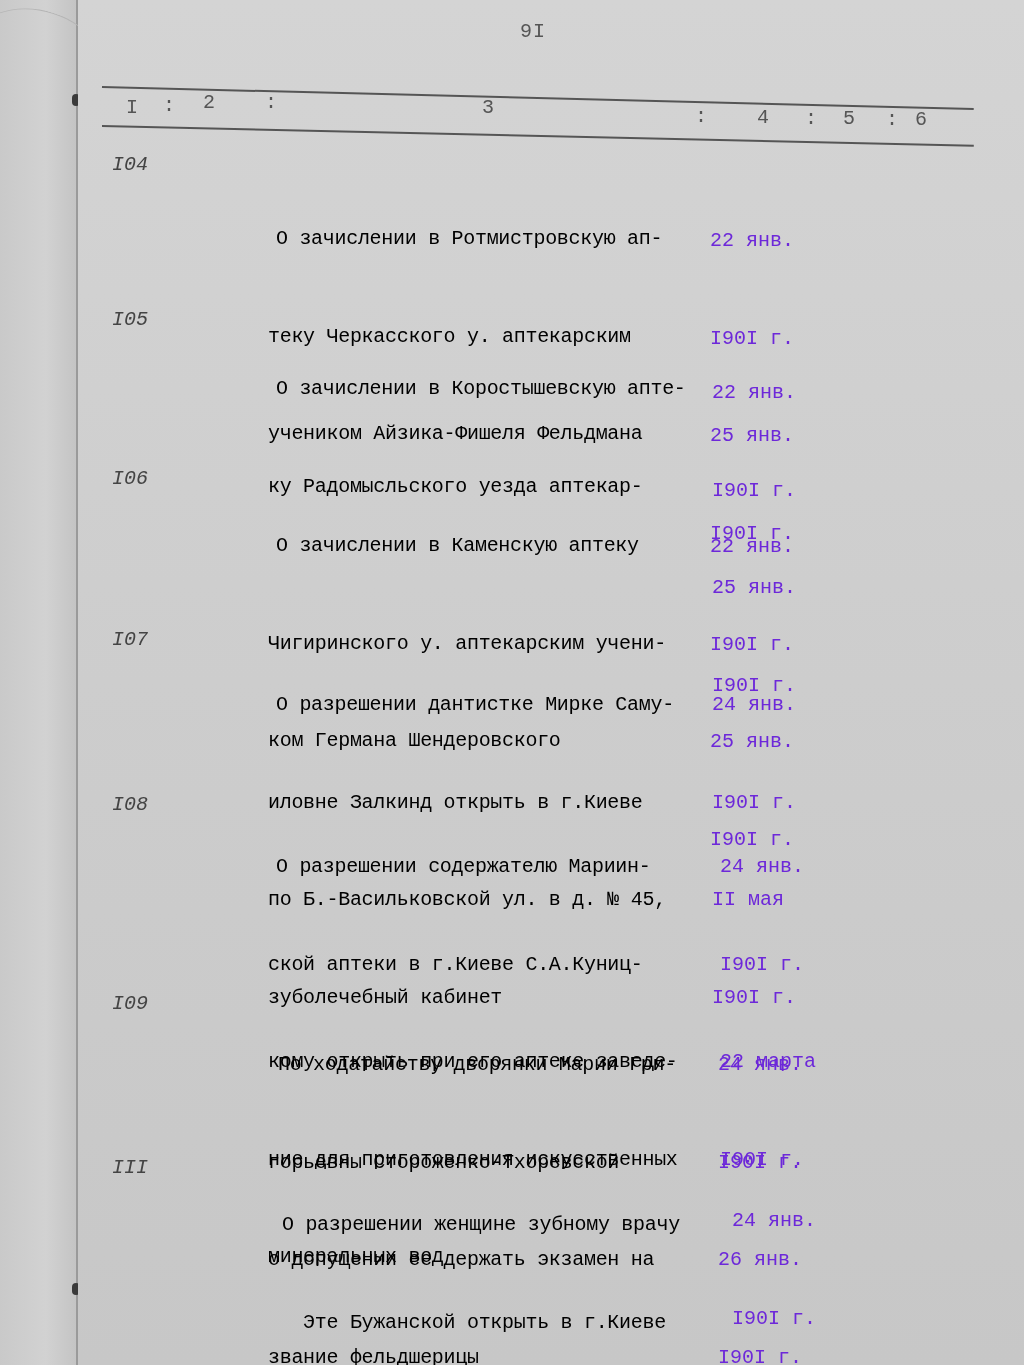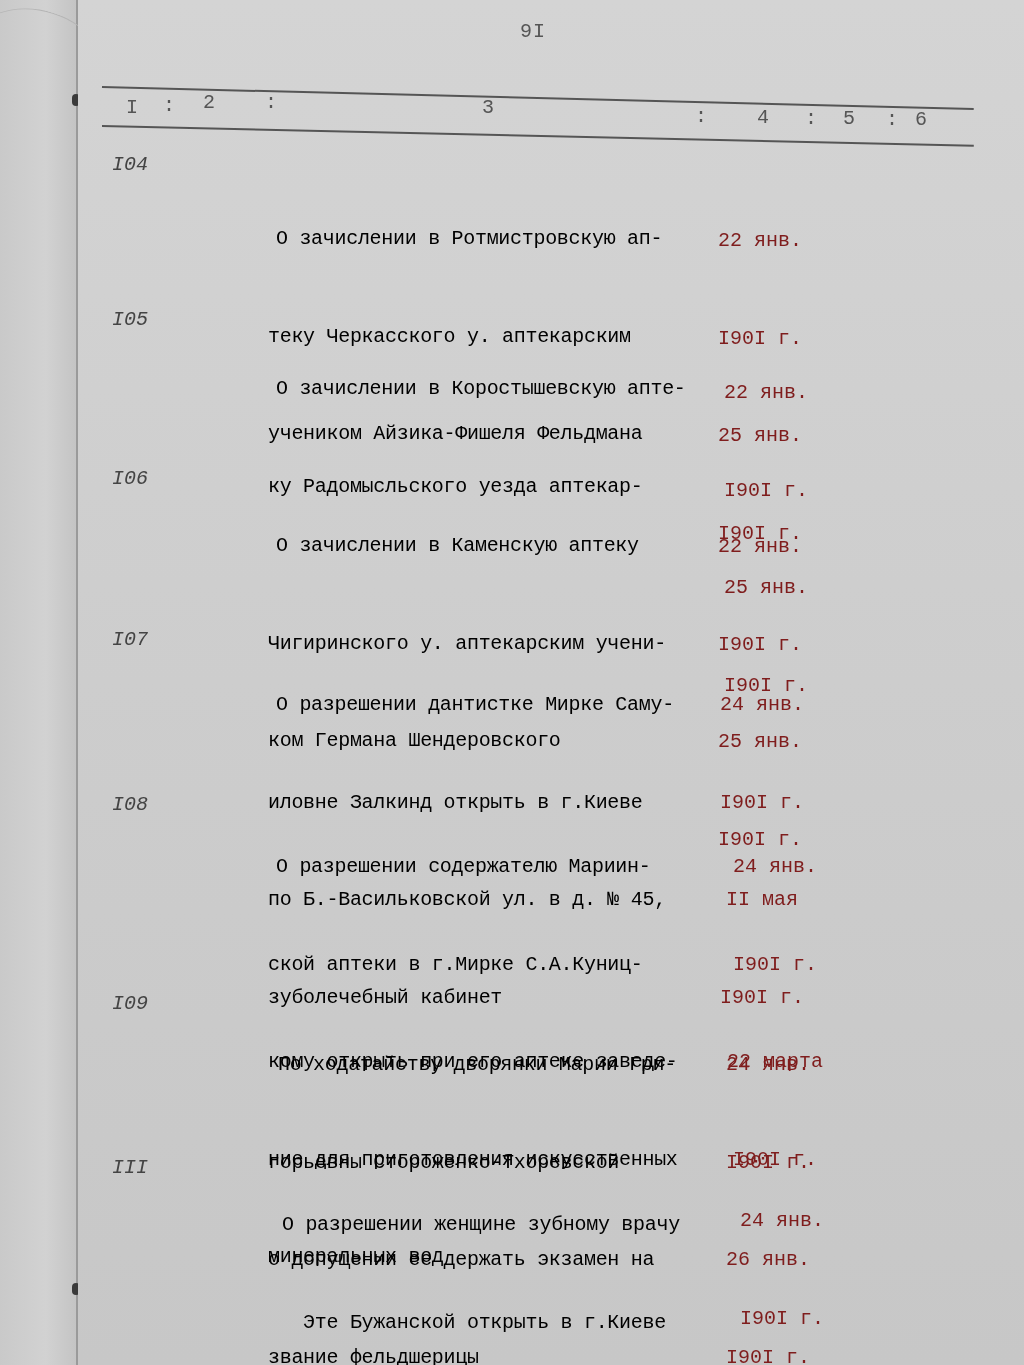--- a/index.html
+++ b/index.html
@@ -87,23 +87,23 @@
       font-size: 20px;
       line-height: 32.5px;
       color: #000000;
       white-space: pre;
       letter-spacing: -0.3px;
     }
     .entry-date {
       position: absolute;
       font-size: 20px;
       line-height: 32.5px;
-      color: #7f1d1d;
+      color: #6d28d9;
       white-space: pre;
-      text-align: center;
+      text-align: left;
     }
   </style>
 </head>
 <body>
 
 <div class="binding">
   <div class="binding-arc"></div>
 </div>
 <div class="hole" style="top:94px"></div>
 <div class="hole" style="top:1283px"></div>
@@ -186,21 +186,21 @@
     <div>I90I г.</div>
     <div>II мая</div>
     <div>I90I г.</div>
   </div>
 </div>
 
 <div>
   <span class="entry-num" style="top:793px">I08</span>
   <div class="entry-text" style="top:786px">
     <div style="padding-left:8px">О разрешении содержателю Мариин-</div>
-    <div>ской аптеки в г.Мирке С.А.Куниц-</div>
+    <div>ской аптеки в г.Киеве С.А.Куниц-</div>
     <div>кому открыть при его аптеке заведе-</div>
     <div>ние для приготовления искусственных</div>
     <div>минеральных вод</div>
   </div>
   <div class="entry-date" style="left:720px;top:786px;width:110px">
     <div>24 янв.</div>
     <div>I90I г.</div>
     <div>22 марта</div>
     <div>I90I г.</div>
   </div>

